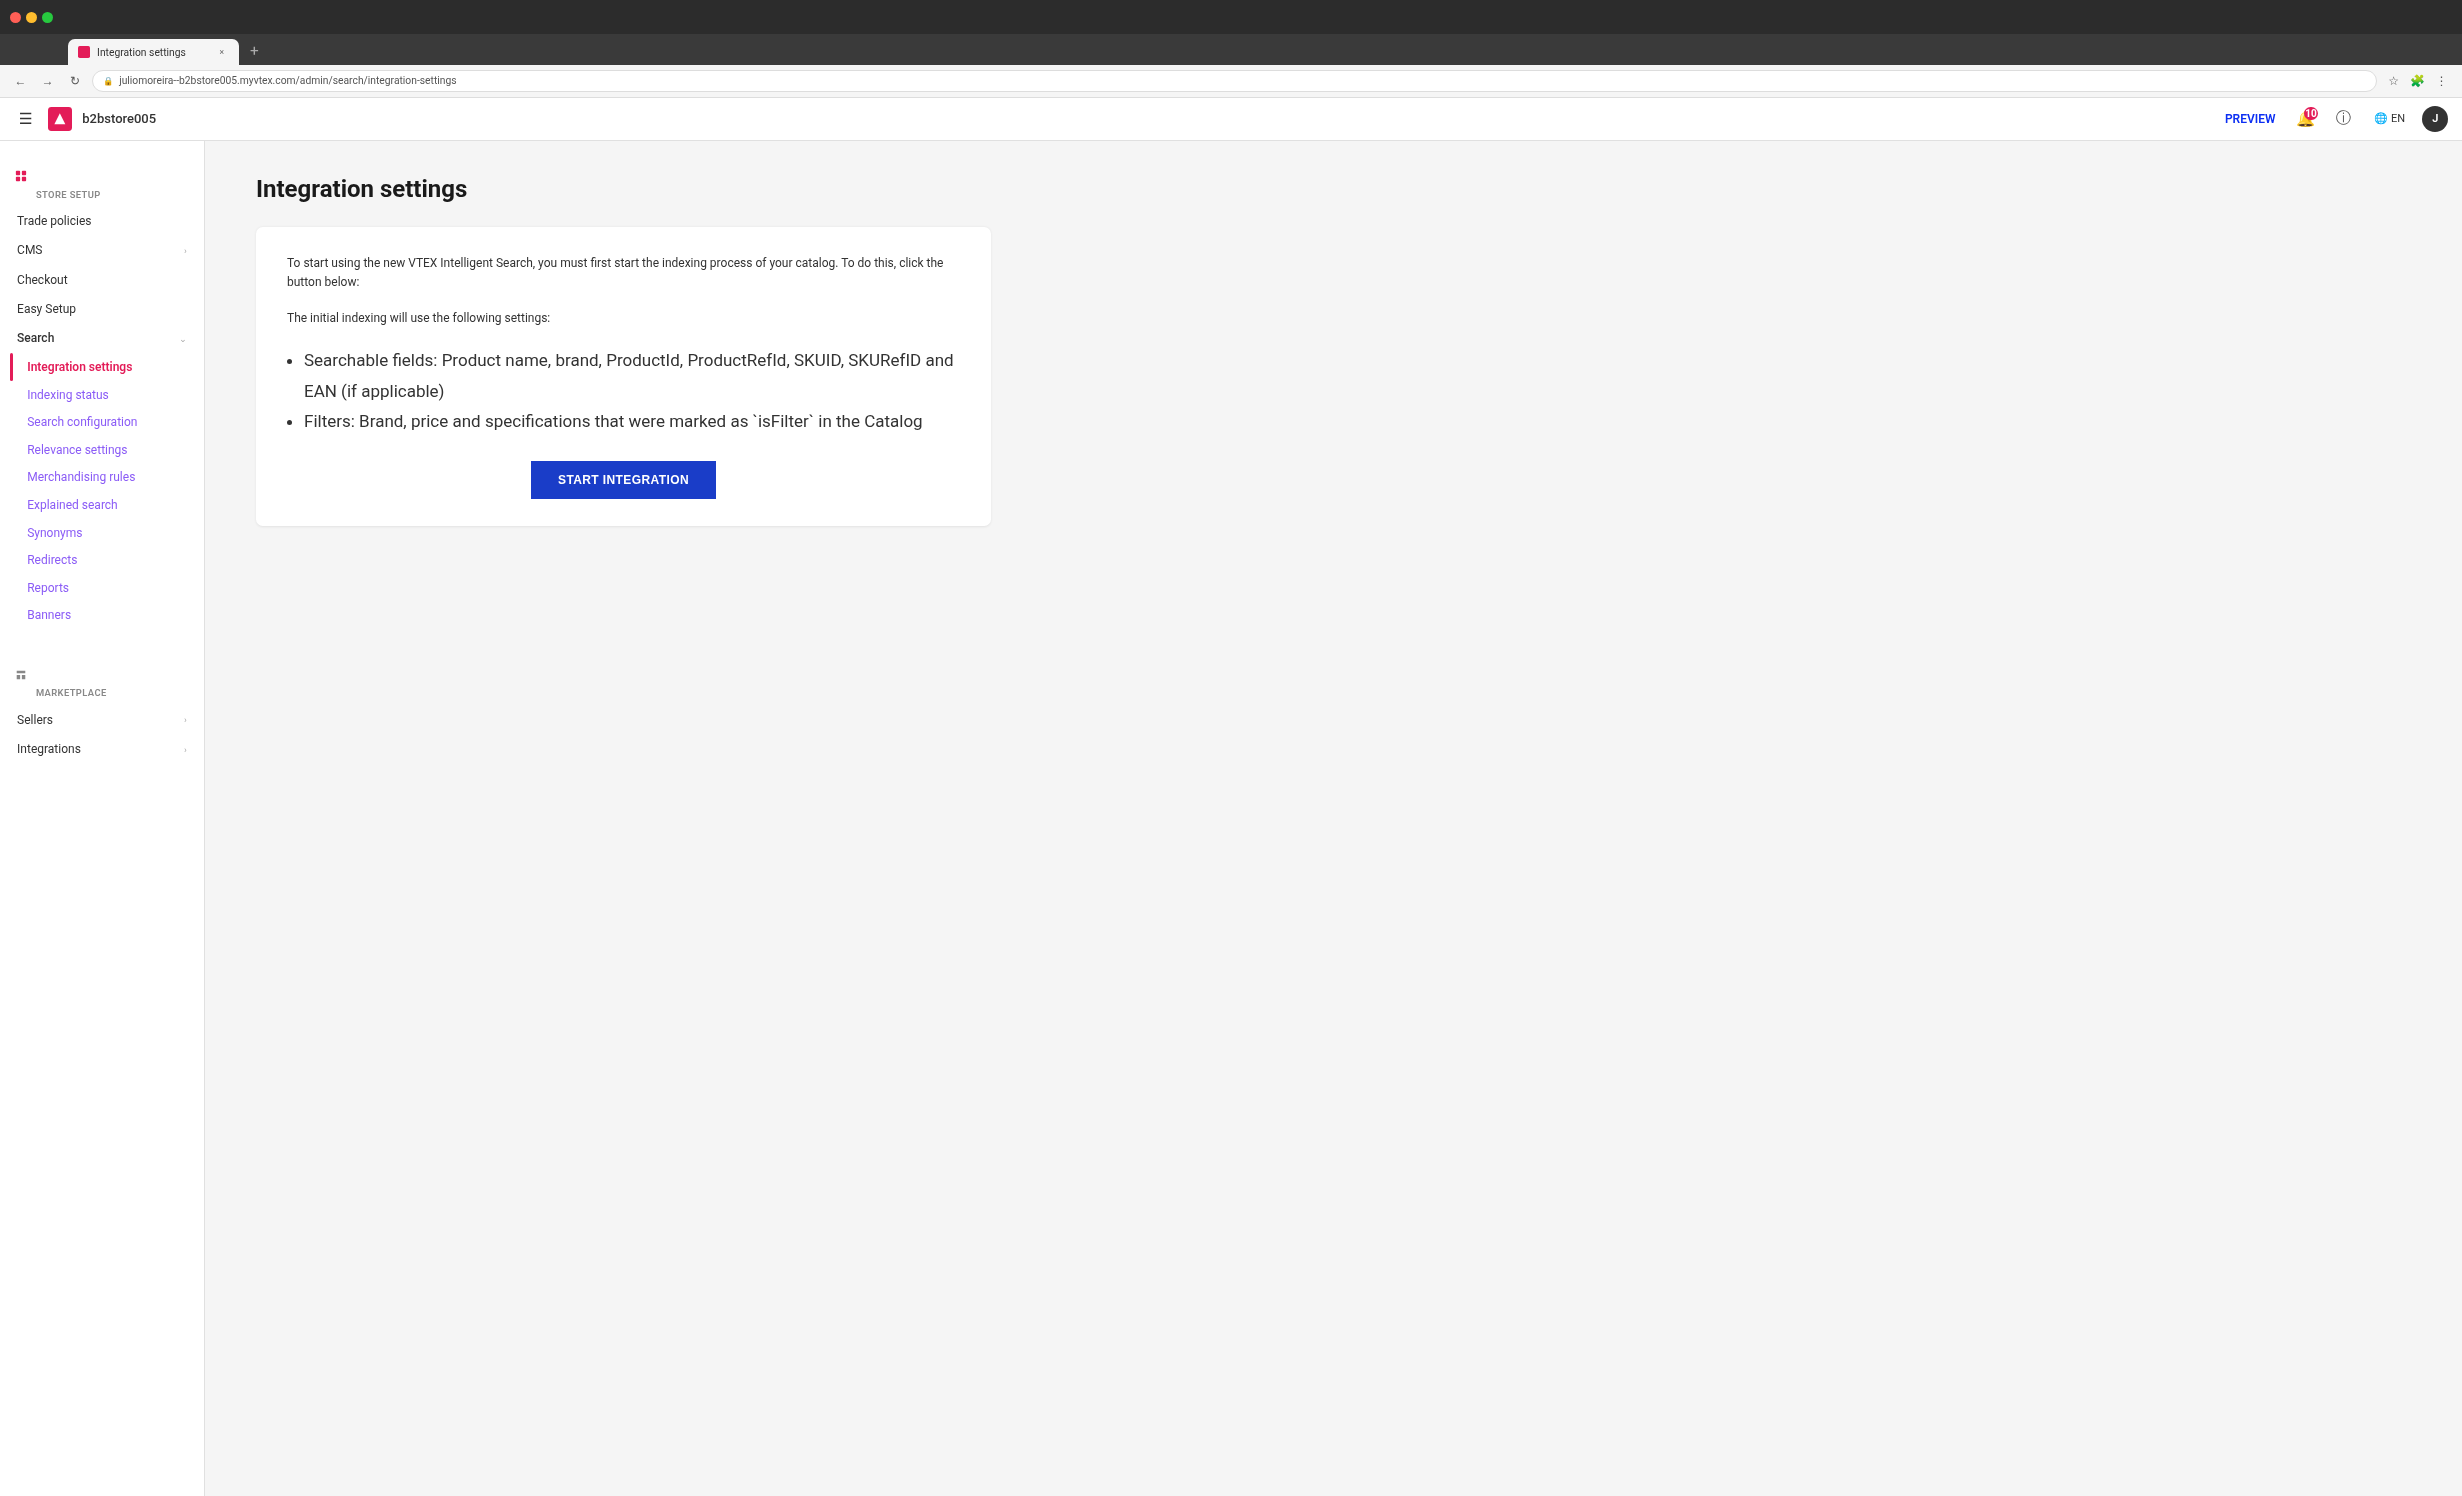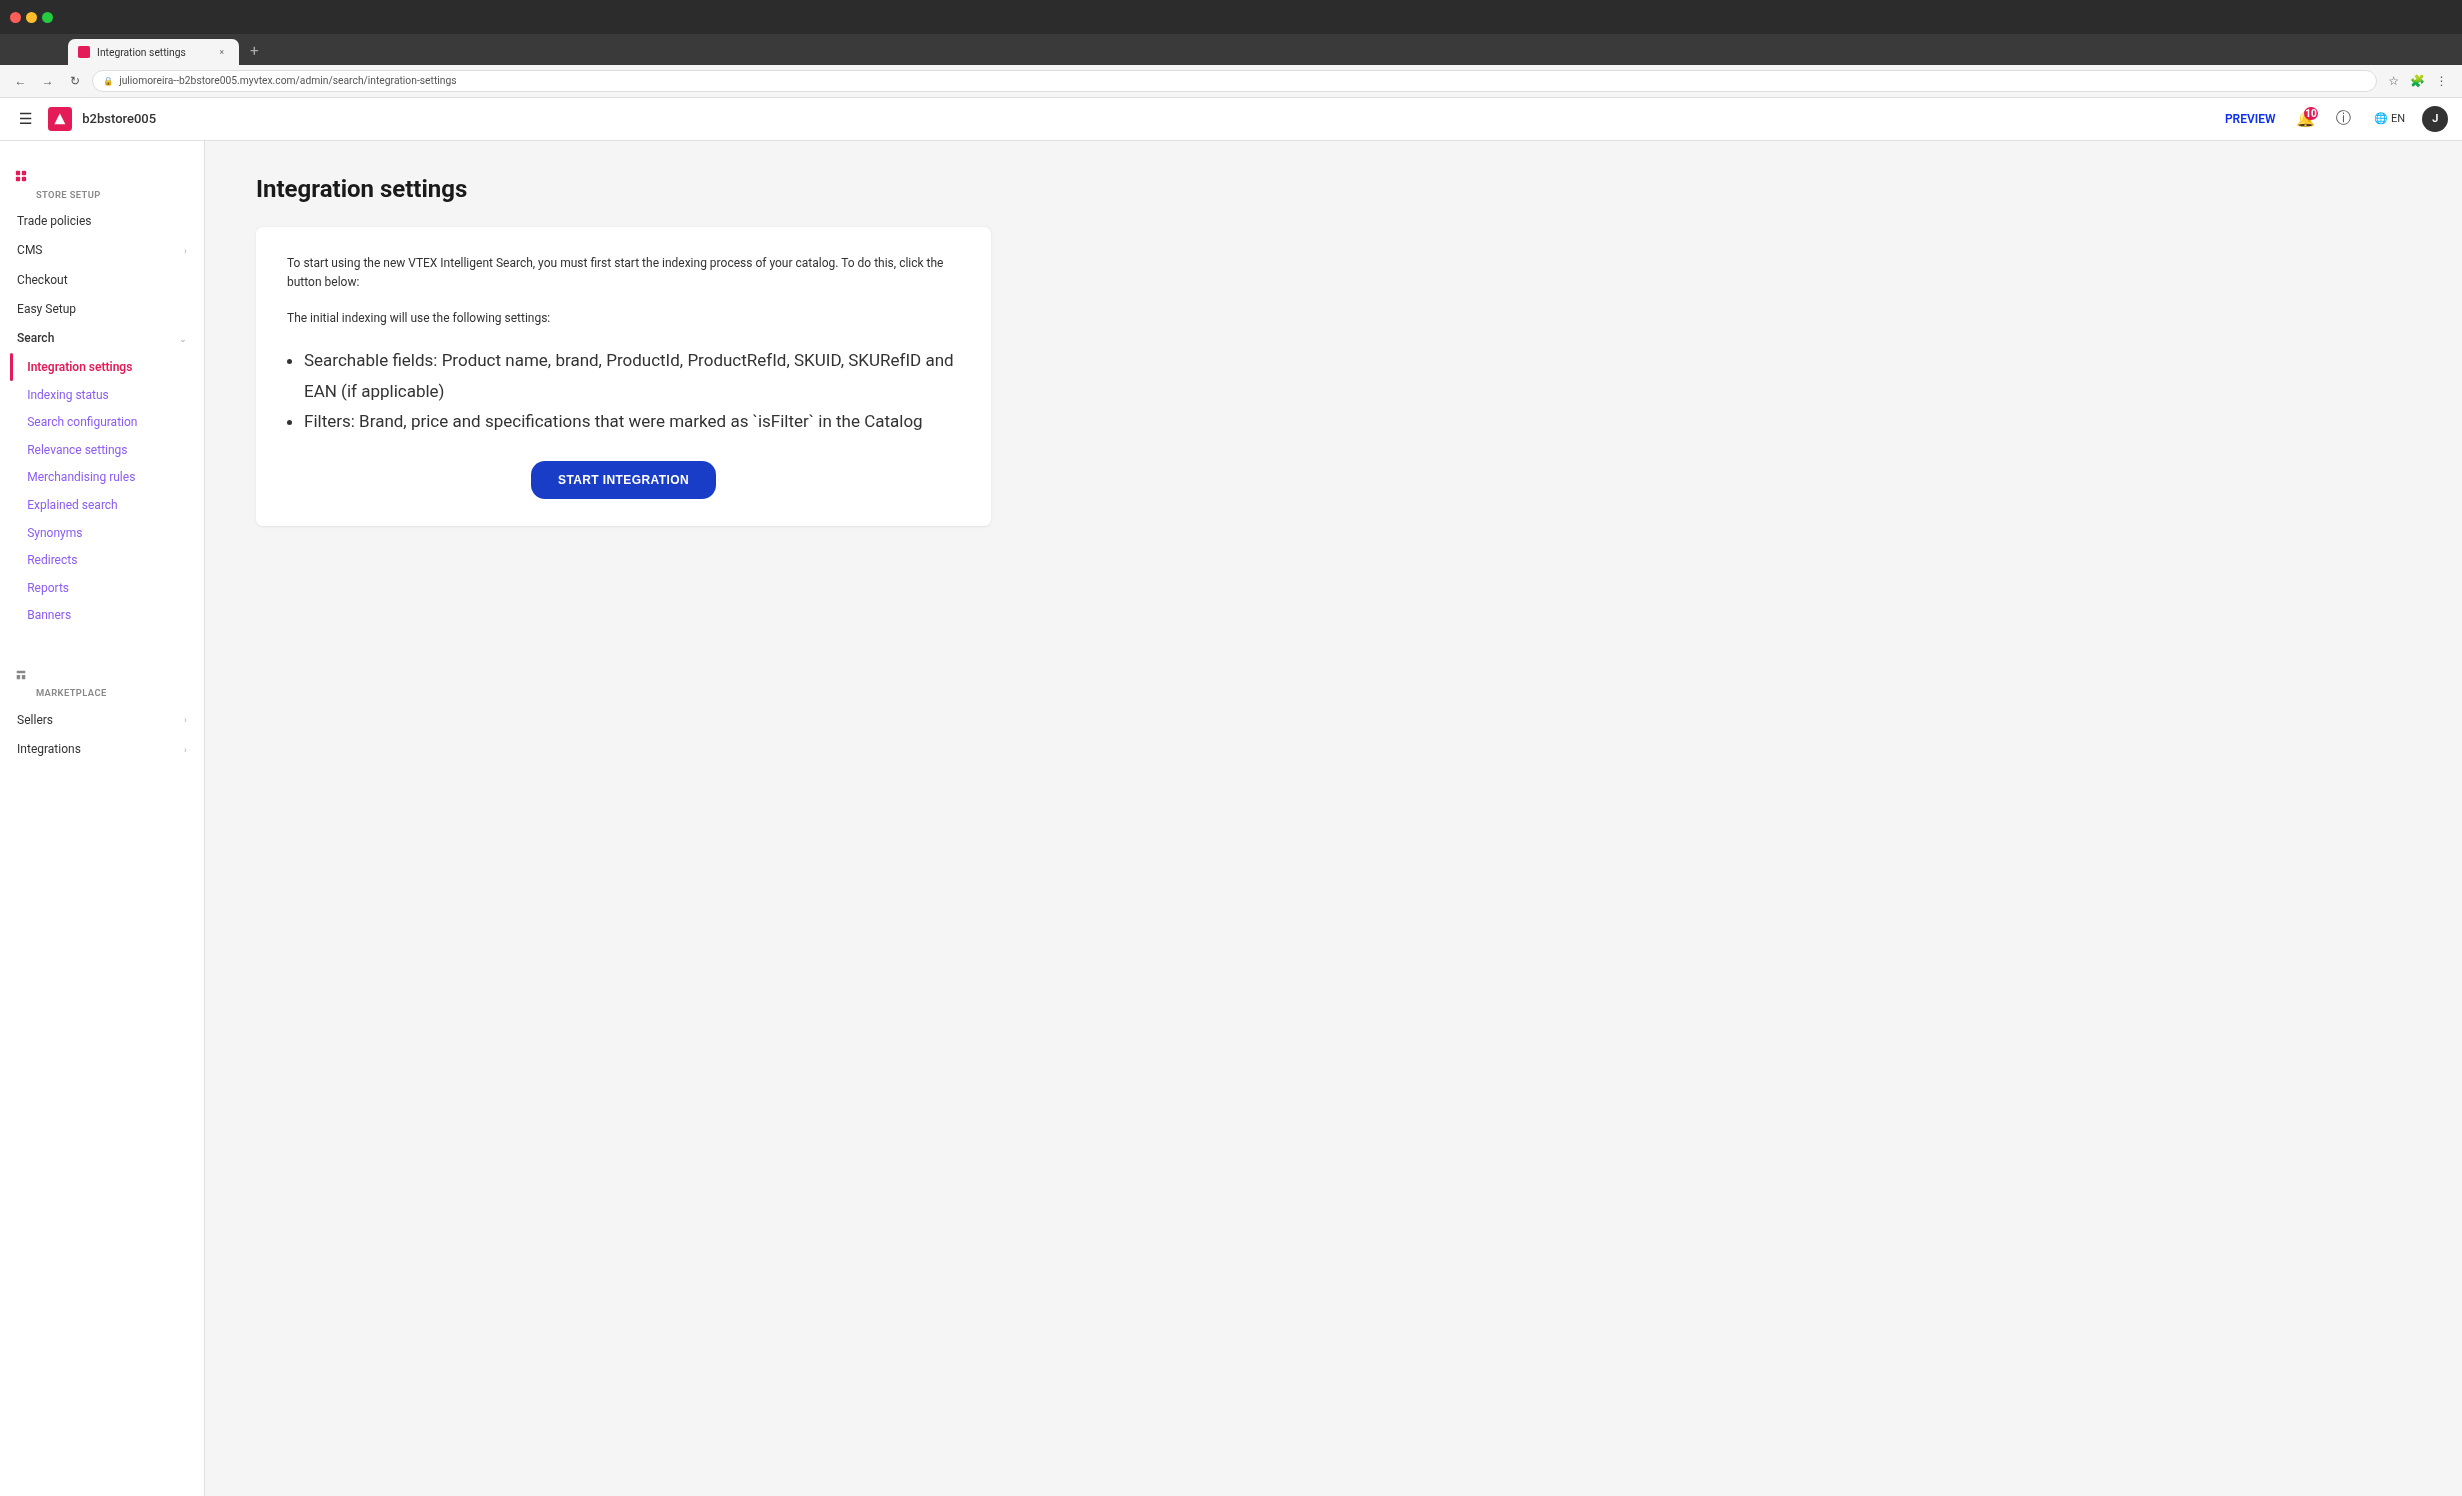--- a/index.html
+++ b/index.html
@@ -296,21 +296,21 @@
       color: #333;
     }
     .start-btn {
       background: #1a3dc8;
       color: white;
       border: none;
       padding: 12px 27px;
       font-size: 12px;
       font-weight: 700;
       letter-spacing: 0.4px;
-      border-radius: 14px;
+      border-radius: 0;
       cursor: pointer;
       display: block;
       margin: 0 auto;
     }
   </style>
 </head>
 <body>
 
 <div class="browser-chrome">
   <div class="traffic-lights">

